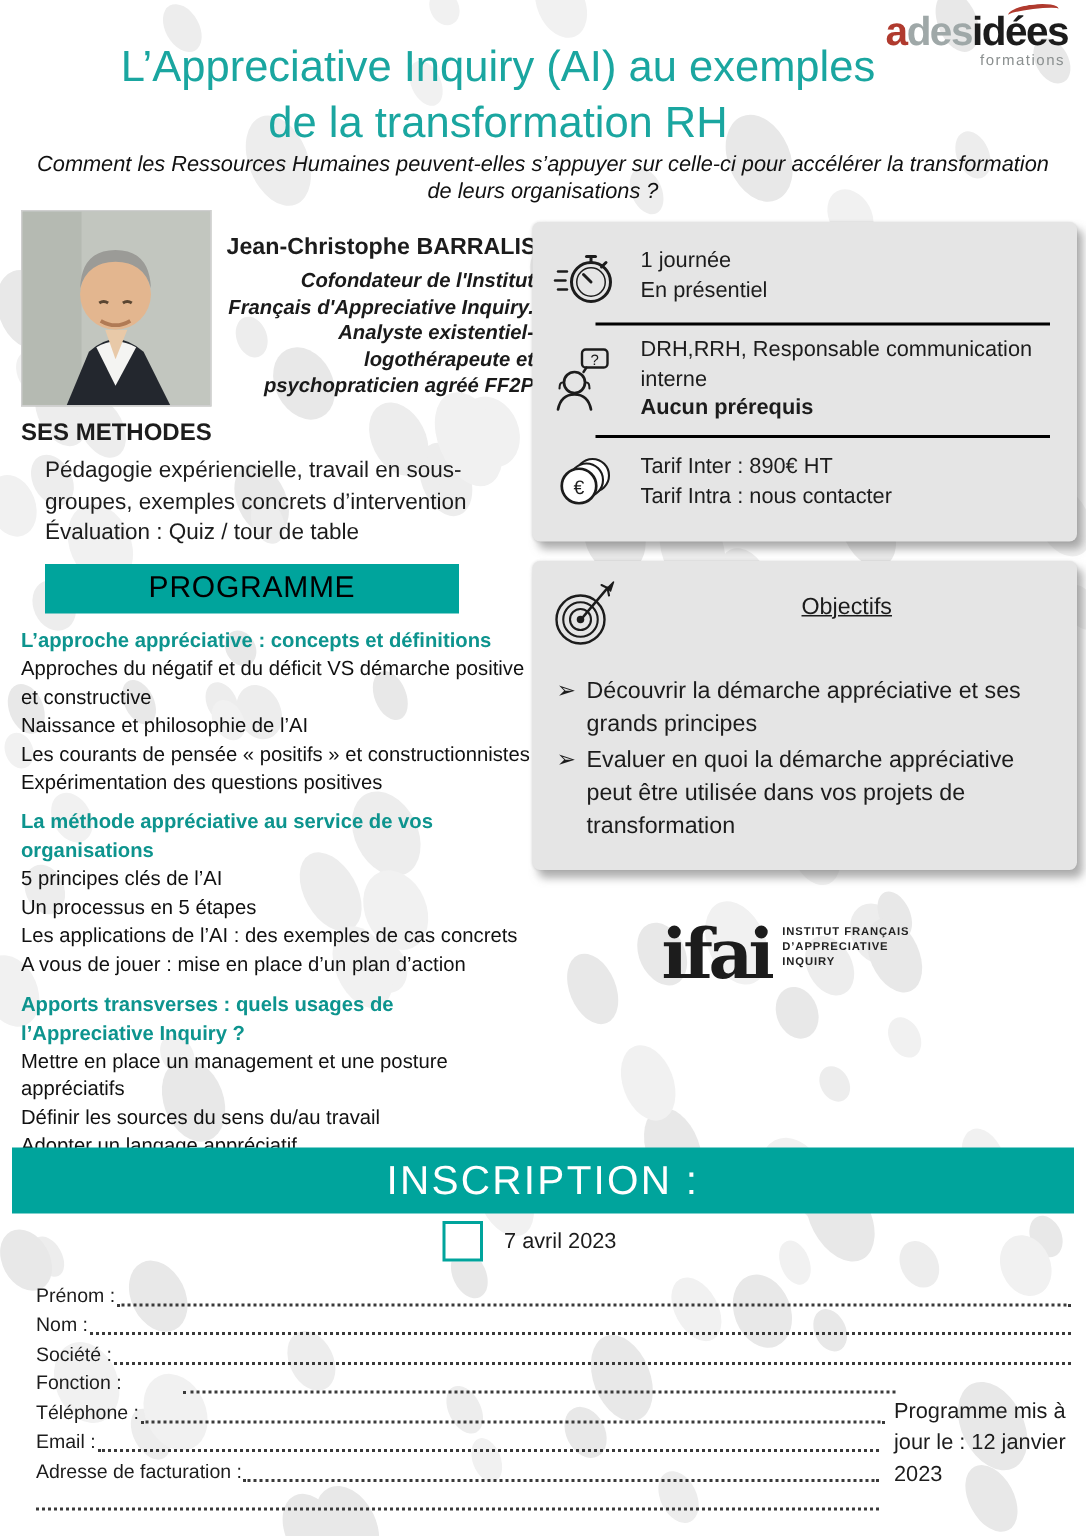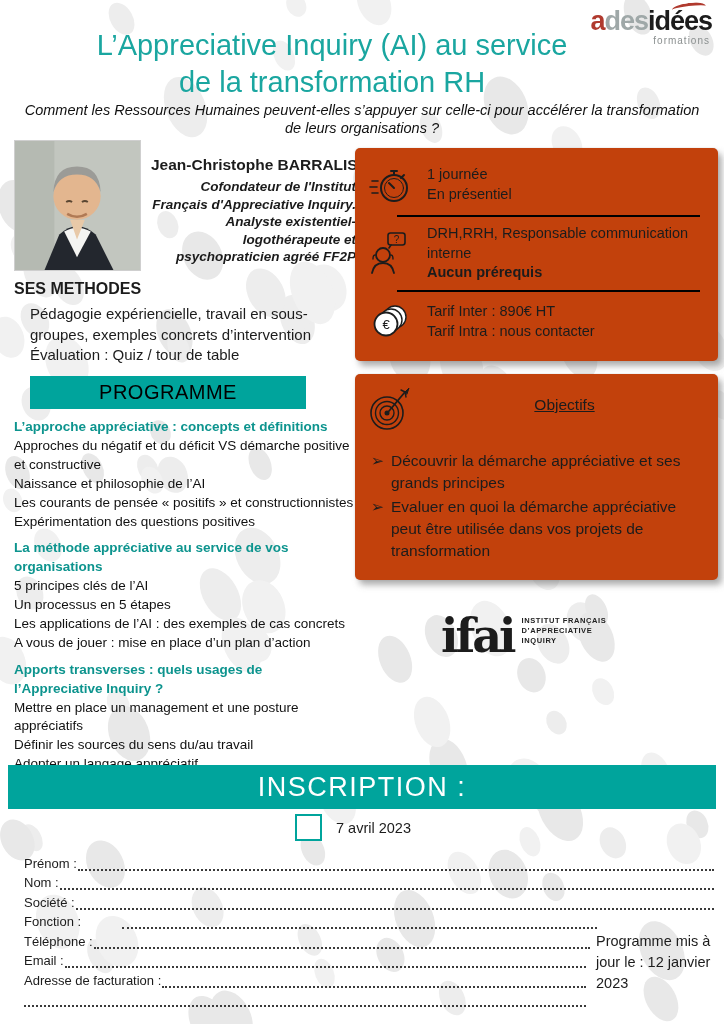--- a/index.html
+++ b/index.html
@@ -36,21 +36,21 @@
   .methods{margin:6px 0 0 16px; width:300px; font-size:15px; line-height:1.38;}
   .prog-bar{margin:10px 0 0 16px; width:276px; height:33px; background:var(--accent); color:#000;
             font-size:20px; letter-spacing:.5px; text-align:center; line-height:33px;}
   .prog-sections{margin-top:9px; font-size:13.5px; line-height:1.4;}
   .prog-heading{color:var(--heading); font-weight:bold; margin-top:8px;}
   .prog-heading.first{margin-top:0;}
   .prog-item{color:#111;}
 
   
   .right-col{top:148px; left:355px; width:363px;}
-  .card{background:#c2410c; border-radius:5px; box-shadow:4px 5px 6px rgba(110,110,110,.55), 0 0 2px rgba(0,0,0,.12); }
+  .card{background:#e5e5e5; border-radius:5px; box-shadow:4px 5px 6px rgba(110,110,110,.55), 0 0 2px rgba(0,0,0,.12); }
   .info-card{padding:10px 8px 12px 8px;}
   .info-row{display:flex; align-items:center; gap:14px; padding:4px 4px;}
   .info-icon{flex:0 0 46px; height:46px; display:flex; align-items:center; justify-content:center;}
   .info-text{font-size:14.5px; line-height:1.35;}
   .info-bold{font-weight:bold;}
   .divider{height:2px; background:#000; margin:3px 10px 3px 34px;}
 
   .obj-card{margin-top:13px; padding:12px 10px 16px 10px; position:relative; min-height:180px;}
   .obj-head{display:flex; align-items:flex-start;gap:44px;}
   .obj-icon{flex:0 0 52px; height:48px;}
@@ -210,21 +210,21 @@
 
   <div class="layer logo">
     <div class="logo-word">
       <span class="logo-swoosh"></span>
       <span class="logo-a">a</span><span class="logo-des">des</span><span class="logo-idees">idées</span>
     </div>
     <div class="logo-tag">formations</div>
   </div>
 
   <div class="layer title">
-    <div>L’Appreciative Inquiry (AI) au service</div>
+    <div>L’Appreciative Inquiry (AI) au exemples</div>
     <div>de la transformation RH</div>
   </div>
   <div class="layer subtitle">Comment les Ressources Humaines peuvent-elles s’appuyer sur celle-ci pour accélérer la transformation de leurs organisations ?</div>
 
   <div class="layer left-col">
     <div class="profile">
       <svg class="photo" viewBox="0 0 127 131">
         <rect x="0" y="0" width="127" height="131" fill="#c2c6bf"></rect>
         <rect x="0" y="0" width="40" height="131" fill="#b5bab2"></rect>
         <path d="M30 131 L45 95 Q63 78 82 95 L100 131 Z" fill="#23272e"></path>

